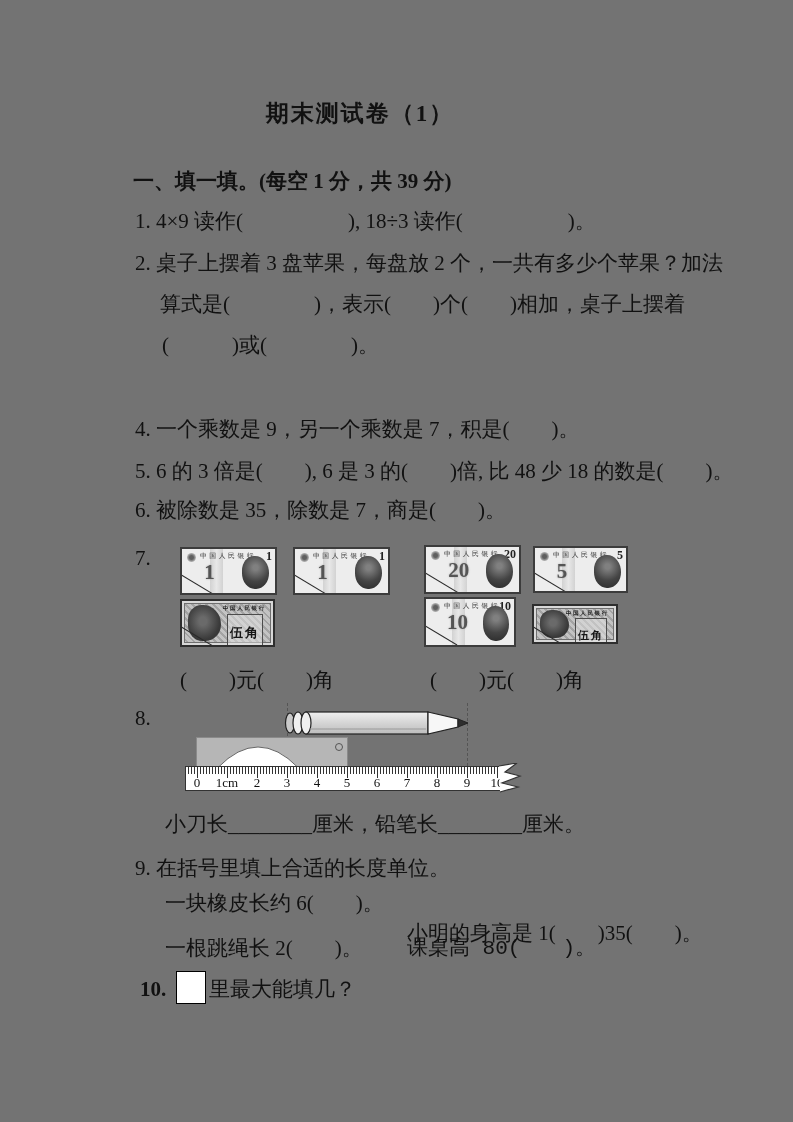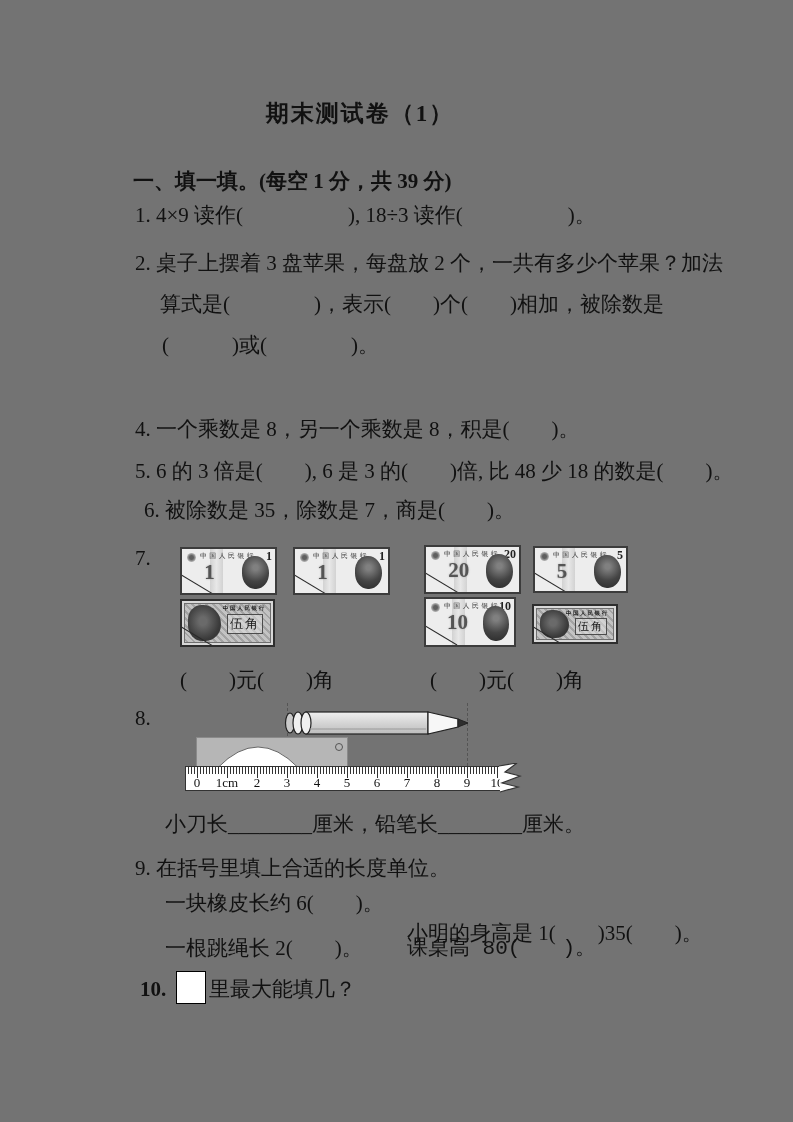--- a/index.html
+++ b/index.html
@@ -31,22 +31,22 @@
   .diag{position:absolute;left:-3px;top:54%;width:46%;height:1px;background:#2a2a2a;
     transform:rotate(31deg);transform-origin:left top;}
   .note.jiao{background:#c3c3c3;border:2px solid #2e2e2e;
     background-image:repeating-linear-gradient(45deg,rgba(80,80,80,.28) 0 2px,transparent 2px 5px);
     box-shadow:inset 0 0 0 2px #d8d8d8,inset 0 0 0 3px #6f6f6f;}
   .jbank{position:absolute;right:8%;top:3px;font-size:7px;letter-spacing:2px;color:#222;
     transform:scale(.8);transform-origin:right top;white-space:nowrap;font-weight:bold;}
   .jportrait{position:absolute;left:7%;top:10%;width:36%;height:80%;
     border-radius:42% 55% 48% 45%;
     background:radial-gradient(ellipse at 45% 45%,#6a6a6a 15%,#3a3a3a 65%,#2d2d2d);}
-  .jlabel{position:absolute;right:11%;top:30%;font-size:13px;font-weight:normal;color:#161616;
-    letter-spacing:2px;border:1px solid #4c4c4c;padding:0 2px;background:rgba(225,225,225,.5);}
+  .jlabel{position:absolute;right:11%;top:30%;font-size:13px;font-weight:bold;color:#161616;
+    letter-spacing:2px;border:1px solid #4c4c4c;padding:9px 2px;background:rgba(225,225,225,.5);}
 
   
   .dash{position:absolute;top:703px;width:0;height:63px;border-left:1px dashed #555;}
   .ruler{position:absolute;left:185px;top:766px;width:316px;height:25px;box-sizing:border-box;
     background:#fff;border:1px solid #333;border-right:none;}
   .ticks-minor{position:absolute;left:2px;top:0;width:312px;height:7px;
     background:repeating-linear-gradient(to right,#333 0 1px,transparent 1px 3px);}
   .ticks-major{position:absolute;left:11px;top:0;width:302px;height:11px;
     background:repeating-linear-gradient(to right,#333 0 1px,transparent 1px 30px);}
   .rlabel{position:absolute;top:8px;width:26px;text-align:center;font-size:13px;color:#111;}
@@ -57,27 +57,27 @@
 </style>
 </head>
 <body>
 
 <div class="page">
 
   <div class="title">期末测试卷（1）</div>
 
   <div class="line bold" style="left:133px;top:169px;">一、填一填。(每空 1 分，共 39 分)</div>
 
-  <div class="line" style="left:135px;top:203px;">1. 4×9 读作(　　　　　), 18÷3 读作(　　　　　)。</div>
+  <div class="line" style="left:135px;top:209px;">1. 4×9 读作(　　　　　), 18÷3 读作(　　　　　)。</div>
   <div class="line" style="left:135px;top:251px;">2. 桌子上摆着 3 盘苹果，每盘放 2 个，一共有多少个苹果？加法</div>
-  <div class="line" style="left:160px;top:292px;">算式是(　　　　)，表示(　　)个(　　)相加，被除数是</div>
+  <div class="line" style="left:160px;top:292px;">算式是(　　　　)，表示(　　)个(　　)相加，桌子上摆着</div>
   <div class="line" style="left:162px;top:333px;">(　　　)或(　　　　)。</div>
-  <div class="line" style="left:135px;top:417px;">4. 一个乘数是 8，另一个乘数是 8，积是(　　)。</div>
+  <div class="line" style="left:135px;top:417px;">4. 一个乘数是 9，另一个乘数是 7，积是(　　)。</div>
   <div class="line" style="left:135px;top:459px;">5. 6 的 3 倍是(　　), 6 是 3 的(　　)倍, 比 48 少 18 的数是(　　)。</div>
-  <div class="line" style="left:144px;top:498px;">6. 被除数是 35，除数是 7，商是(　　)。</div>
+  <div class="line" style="left:135px;top:498px;">6. 被除数是 35，除数是 7，商是(　　)。</div>
 
   <div class="line" style="left:135px;top:546px;">7.</div>
 
   <div class="note yuan" style="left:180px;top:547px;width:97px;height:48px;">
     <span class="wmband"></span>
     <span class="emblem"></span>
     <span class="bank">中国人民银行</span>
     <span class="corner">1</span>
     <span class="big">1</span>
     <span class="portrait"></span>

